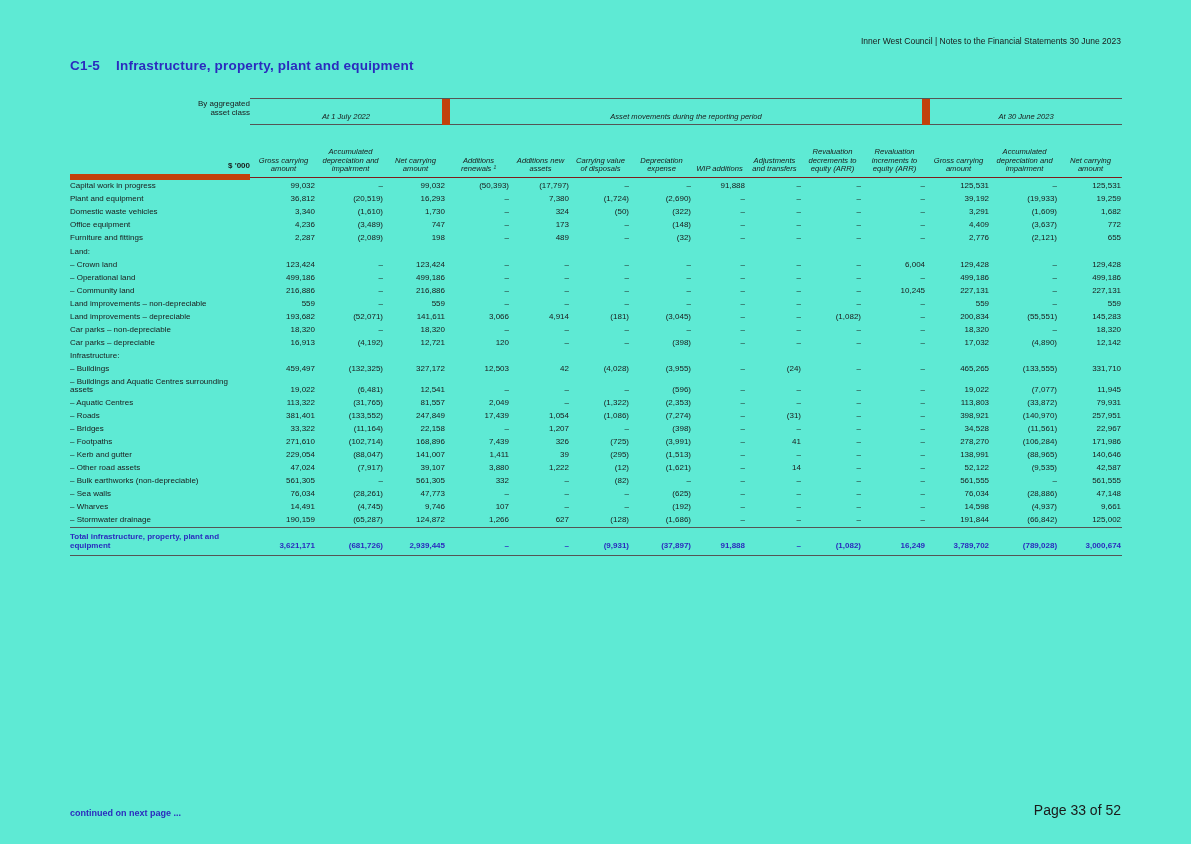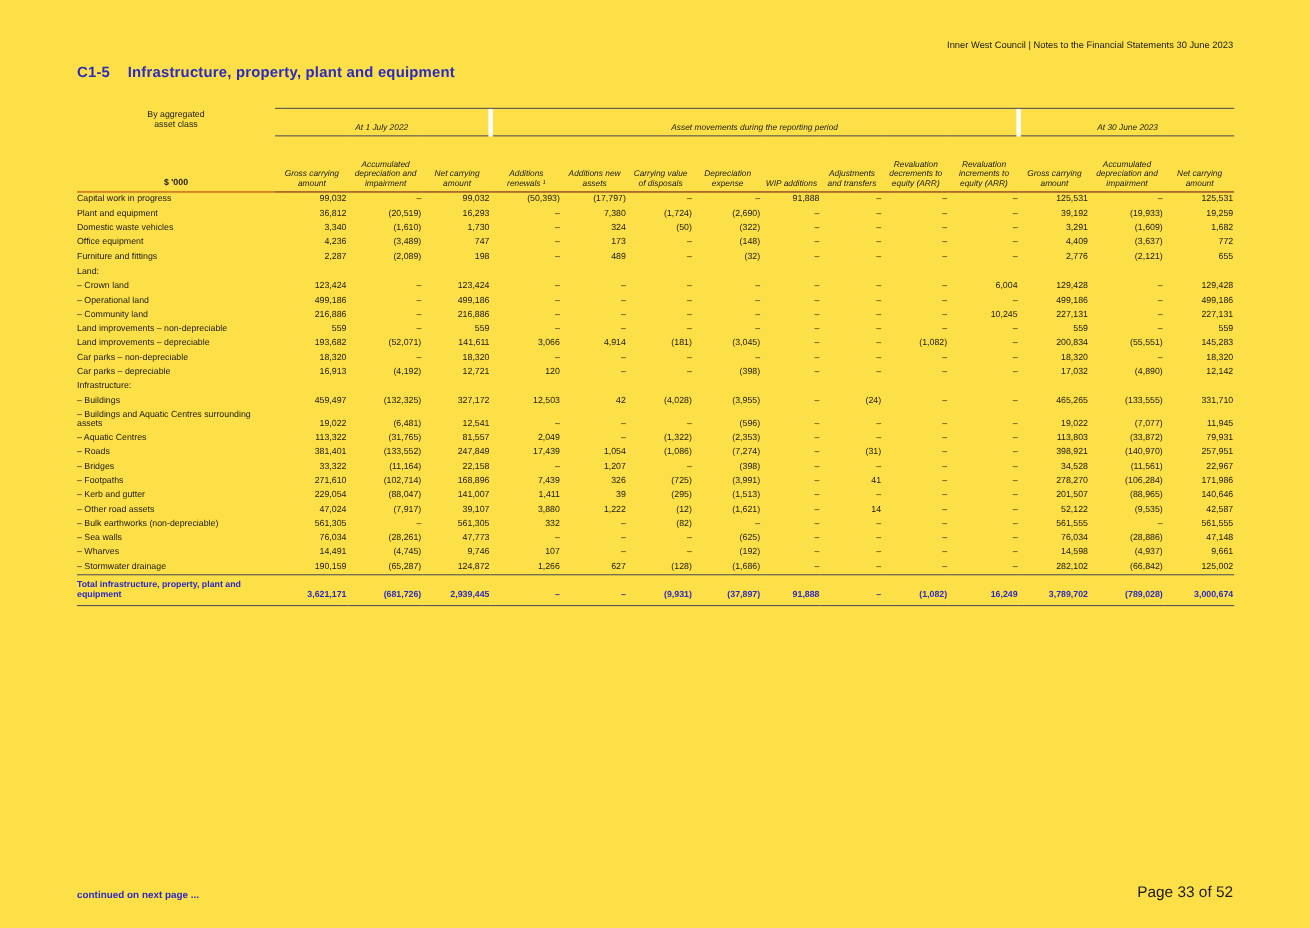--- a/index.html
+++ b/index.html
@@ -1,39 +1,39 @@
 <!DOCTYPE html>
 <html><head>
 <meta charset="utf-8">
 <style>
   html,body{margin:0;padding:0;background:#e9e9e9;}
   .page{
-    position:relative;width:1191px;height:844px;background:#fde047;
+    position:relative;width:1191px;height:844px;background:#5eead4;
     font-family:"Liberation Sans",sans-serif;color:#1a1a1a;overflow:hidden;
   }
   .doc-header{
     position:absolute;top:36px;right:70px;font-size:8.5px;color:#1a1a1a;
   }
   .title{
     position:absolute;left:70px;top:58px;font-size:13.5px;font-weight:bold;
     color:#2b2bbe;letter-spacing:.2px;text-align:center;
   }
   .title .code{margin-right:16px;}
   .table-wrap{position:absolute;left:70px;top:98px;width:1052px;}
   .top-rule{position:absolute;left:180px;right:0;top:0;height:1px;background:#555;}
   table{width:100%;border-collapse:collapse;table-layout:fixed;font-size:8px;color:#1a1a1a;margin-top:1px;}
   th,td{font-weight:normal;vertical-align:bottom;}
   thead th{font-size:7.6px;line-height:1.12;}
   tr.groups th.group{
     font-style:italic;text-align:center;border-bottom:1px solid #555;
     padding:4px 0 2px 0;
   }
-  tr.groups th.gap-left{border-left:1px solid #c2410c;}
+  tr.groups th.gap-left{border-left:8px solid #c2410c;}
   tr.groups th.gap-right{border-right:4px solid #fff;}
-  th.corner{vertical-align:top;text-align:center;border-bottom:1px solid #c2410c;padding:0 0 3px 0;}
+  th.corner{vertical-align:top;text-align:right;border-bottom:6px solid #c2410c;padding:0 0 3px 0;}
   th.corner .corner-inner{display:flex;flex-direction:column;justify-content:space-between;height:72px;}
   th.corner .lbl-top{font-size:8px;line-height:1.15;}
   th.corner .lbl-unit{font-size:8px;font-weight:bold;}
   tr.cols th{
     font-style:italic;text-align:center;border-bottom:1px solid #7f1d1d;
     padding:2px 1px 3px 2px;
   }
   tbody td{padding:2.2px 1px 2.2px 0;line-height:1.08;}
   tbody td.lbl{text-align:left;padding-right:2px;}
   tbody td.num{text-align:right;}
@@ -460,21 +460,21 @@
             <td class="num">(88,047)</td>
             <td class="num">141,007</td>
             <td class="num">1,411</td>
             <td class="num">39</td>
             <td class="num">(295)</td>
             <td class="num">(1,513)</td>
             <td class="num">–</td>
             <td class="num">–</td>
             <td class="num">–</td>
             <td class="num">–</td>
-            <td class="num">201,507</td>
+            <td class="num">138,991</td>
             <td class="num">(88,965)</td>
             <td class="num">140,646</td>
           </tr>
           <tr class="data">
             <td class="lbl">– Other road assets</td>
             <td class="num">47,024</td>
             <td class="num">(7,917)</td>
             <td class="num">39,107</td>
             <td class="num">3,880</td>
             <td class="num">1,222</td>
@@ -545,21 +545,21 @@
             <td class="num">(65,287)</td>
             <td class="num">124,872</td>
             <td class="num">1,266</td>
             <td class="num">627</td>
             <td class="num">(128)</td>
             <td class="num">(1,686)</td>
             <td class="num">–</td>
             <td class="num">–</td>
             <td class="num">–</td>
             <td class="num">–</td>
-            <td class="num">282,102</td>
+            <td class="num">191,844</td>
             <td class="num">(66,842)</td>
             <td class="num">125,002</td>
           </tr>
           <tr class="total">
             <td class="lbl">Total infrastructure, property, plant and equipment</td>
             <td class="num">3,621,171</td>
             <td class="num">(681,726)</td>
             <td class="num">2,939,445</td>
             <td class="num">–</td>
             <td class="num">–</td>

